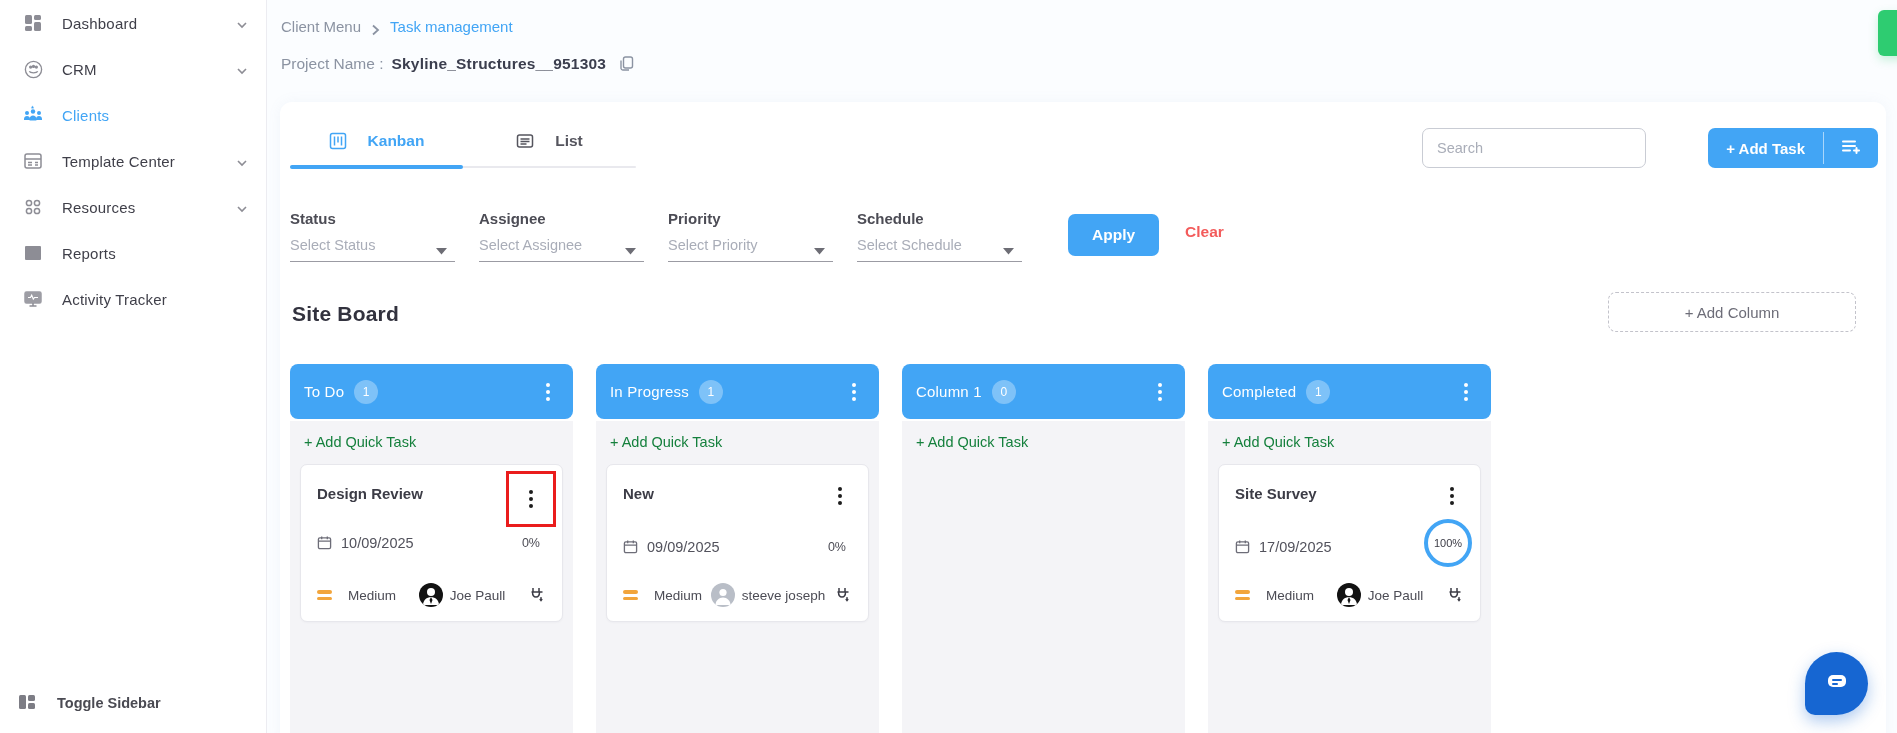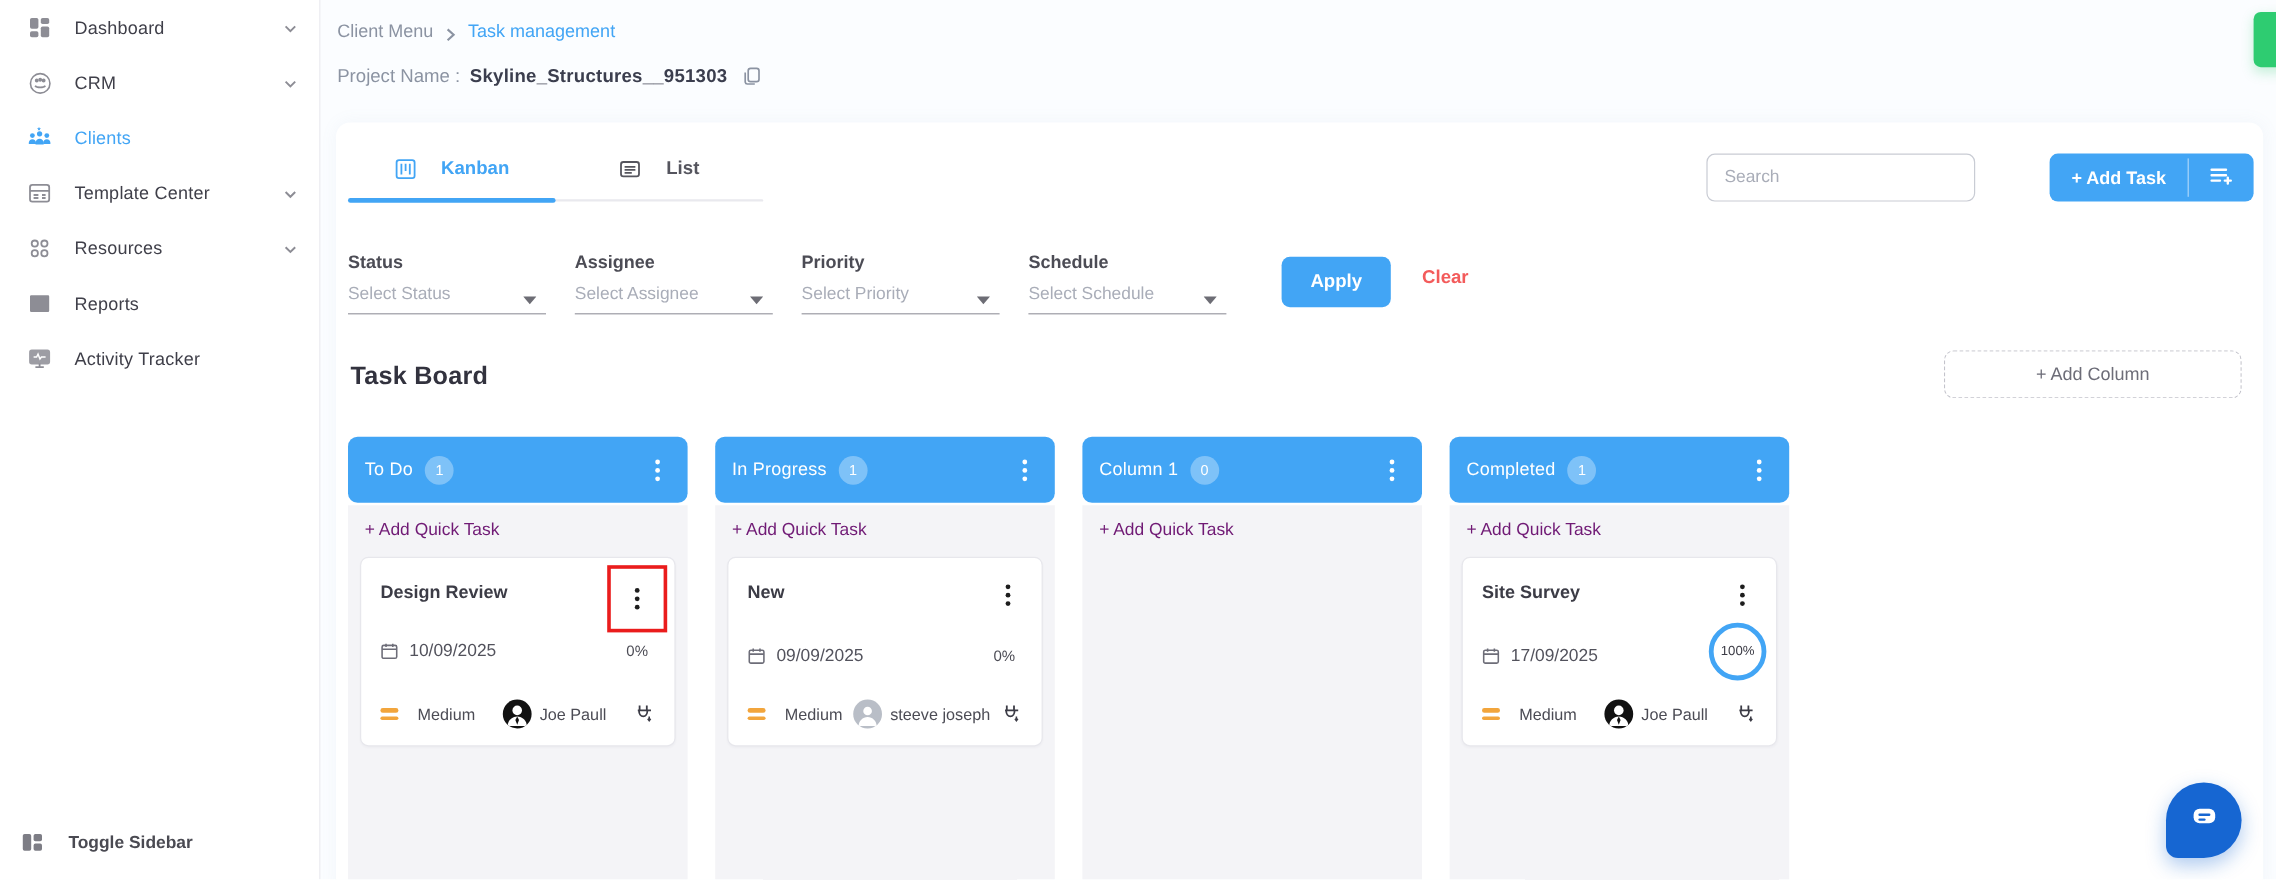--- a/index.html
+++ b/index.html
@@ -56,30 +56,30 @@
   .filter { width:165px; margin-right:24px; }
   .filter-label { font-size:15px; font-weight:bold; color:#4c4c55; margin-bottom:8px; }
   .filter-select { display:flex; align-items:center; justify-content:space-between; border-bottom:1px solid #9b9ba3; padding:2px 2px 8px 0; cursor:pointer; }
   .filter-select .ph { font-size:14.5px; color:#a9adb8; }
   .filter-select .caret { color:#6d6d75; width:11px; height:8px; margin-right:6px; }
   .btn-apply { margin:4px 26px 0 22px; height:42px; padding:0 24px; background:#42a5f5; color:#fff; border:none; border-radius:7px; font-size:15.5px; font-weight:bold; cursor:pointer; font-family:inherit; }
   .link-clear { margin-top:13px; font-size:15.5px; font-weight:bold; color:#f35b5b; cursor:pointer; }
 
   
   .board-title { position:absolute; left:12px; top:200px; font-size:21px; font-weight:bold; color:#32323e; letter-spacing:.2px; }
-  .btn-addcolumn { position:absolute; right:18px; top:190px; width:248px; height:40px; border:1px dashed #c3c3cb; border-radius:8px; background:#fff; color:#6d6d78; font-size:15px; display:flex; align-items:center; justify-content:center; cursor:pointer; }
+  .btn-addcolumn { position:absolute; right:30px; top:190px; width:248px; height:40px; border:1px dashed #c3c3cb; border-radius:8px; background:#fff; color:#6d6d78; font-size:15px; display:flex; align-items:center; justify-content:center; cursor:pointer; }
 
   .columns { position:absolute; left:10px; top:262px; display:flex; gap:23px; }
   .kcol { width:283px; display:flex; flex-direction:column; }
   .kcol-head { height:55px; background:#42a5f5; border-radius:8px; display:flex; align-items:center; padding:0 14px; color:#fff; }
   .kcol-name { font-size:15px; letter-spacing:.2px; }
   .kcol-count { width:24px; height:24px; margin-left:10px; border-radius:50%; background:rgba(255,255,255,.32); display:flex; align-items:center; justify-content:center; font-size:12px; }
   .kcol-menu { margin-left:auto; width:22px; display:flex; justify-content:center; cursor:pointer; color:#fff; }
   .kcol-body { background:#f4f4f7; border-radius:0 0 8px 8px; margin-top:2px; flex:1; min-height:418px; padding-bottom:10px; }
-  .quick-add { color:#701a75; font-size:14.5px; padding:13px 14px 8px; cursor:pointer; }
+  .quick-add { color:#15803d; font-size:14.5px; padding:13px 14px 8px; cursor:pointer; }
 
   .card { position:relative; background:#fff; border:1px solid #e7e7ec; border-radius:7px; margin:6px 10px 10px; height:158px; padding:16px 16px 14px; display:flex; flex-direction:column; justify-content:space-between; box-shadow:0 1px 2px rgba(30,40,60,.03); }
   .card-top { display:flex; align-items:flex-start; justify-content:space-between; }
   .card-title { font-size:15px; font-weight:bold; color:#3c3c46; padding-top:4px; }
   .card-menu { width:24px; height:30px; display:flex; align-items:center; justify-content:center; color:#1d1d1d; cursor:pointer; }
   .menu-highlight { position:absolute; right:6px; top:6px; width:50px; height:56px; border:3px solid #ea1c1c; display:flex; align-items:center; justify-content:center; }
   .card-mid { display:flex; align-items:center; justify-content:space-between; }
   .card-date { display:flex; align-items:center; gap:8px; font-size:14.5px; color:#52525c; }
   .card-date .icn { width:16px; height:16px; color:#6d6d78; }
   .card-progress { font-size:12.5px; color:#4c4c55; margin-right:6px; }
@@ -314,21 +314,21 @@
             <span class="ph">Select Schedule</span>
             <span class="caret"><svg width="11" height="8" viewBox="0 0 11 8" fill="currentColor">
                   <path d="M0 1h11L5.5 7.5z"></path>
                 </svg></span>
           </div>
         </div>
         <button class="btn-apply">Apply</button>
         <div class="link-clear">Clear</div>
       </div>
 
-      <div class="board-title">Task Board</div>
+      <div class="board-title">Site Board</div>
       <div class="btn-addcolumn">
         <span>+ Add Column</span>
       </div>
 
       <div class="columns">
 
         <div class="kcol">
           <div class="kcol-head">
             <span class="kcol-name">To Do</span>
             <span class="kcol-count">1</span>

